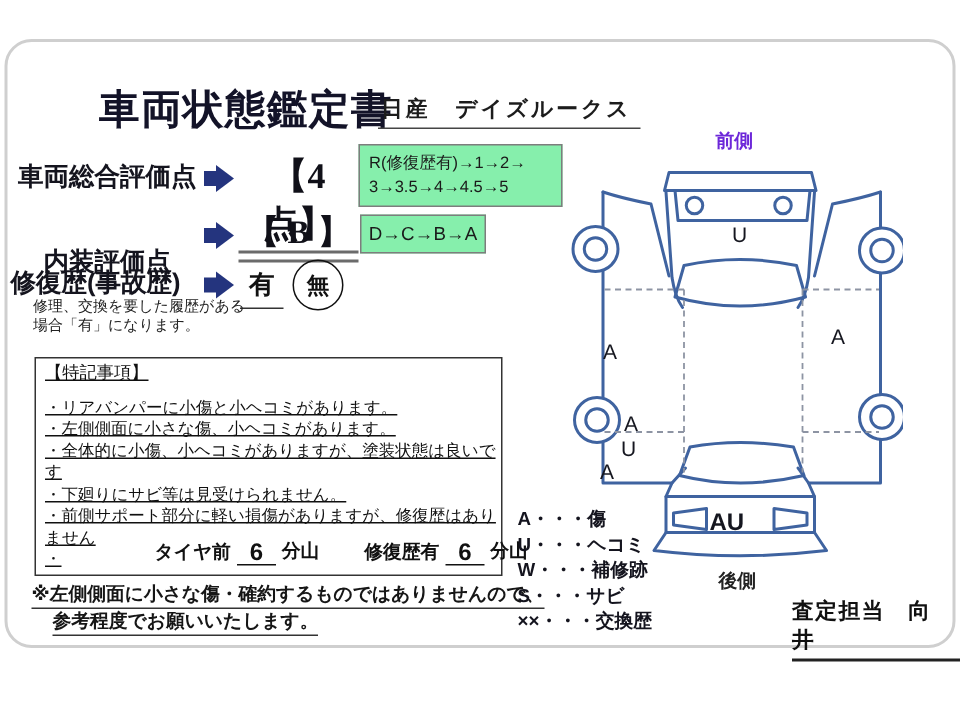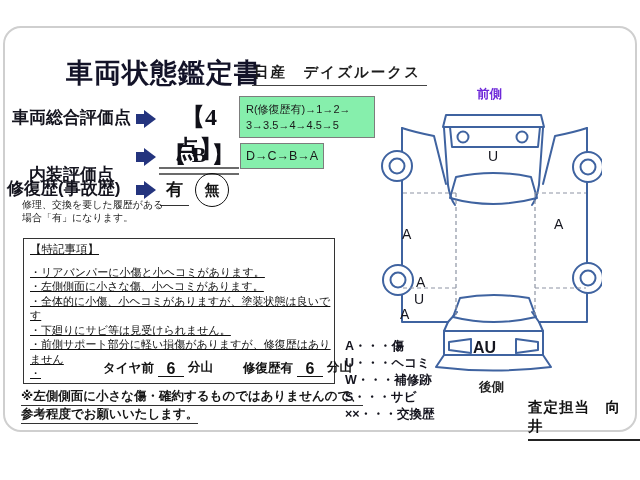--- a/index.html
+++ b/index.html
@@ -39,21 +39,21 @@
          font-size:11px;line-height:14.5px;font-weight:500;color:#101010;text-decoration:underline;}
   .notes-head{font-size:11.5px;margin-bottom:8px;}
   .tire-row{left:103px;top:359px;display:flex;align-items:flex-end;font-size:12.5px;font-weight:bold;}
   .tire-val{font-size:16px;font-weight:bold;border-bottom:1.5px solid #111;width:26px;text-align:center;
             margin:0 4px;line-height:15px;}
   .tire-gap{width:30px;}
   .unit{padding-bottom:1px;}
   
   .disclaimer{left:21px;top:388px;font-size:12.5px;font-weight:bold;line-height:16px;color:#161616;}
   .disclaimer span{display:inline-block;border-bottom:1.5px solid #333;padding-bottom:1px;}
-  .disclaimer .l2{margin-left:0;text-align:right;}
+  .disclaimer .l2{margin-left:14px;text-align:right;}
   
   .front-lbl{left:477px;top:86px;font-size:12.5px;font-weight:bold;color:#6d28d9;}
   .rear-lbl{left:479px;top:379px;font-size:12.5px;font-weight:bold;color:#222;}
   .car{left:372px;top:98px;}
   .legend{left:345px;top:338px;font-size:12.5px;font-weight:600;line-height:17px;color:#14141e;}
   .assessor{left:528px;top:398px;font-size:14.5px;font-weight:bold;letter-spacing:1px;
             border-bottom:2px solid #222;padding:0 14px 3px 0;color:#111;}
 </style>
 </head>
 <body>

